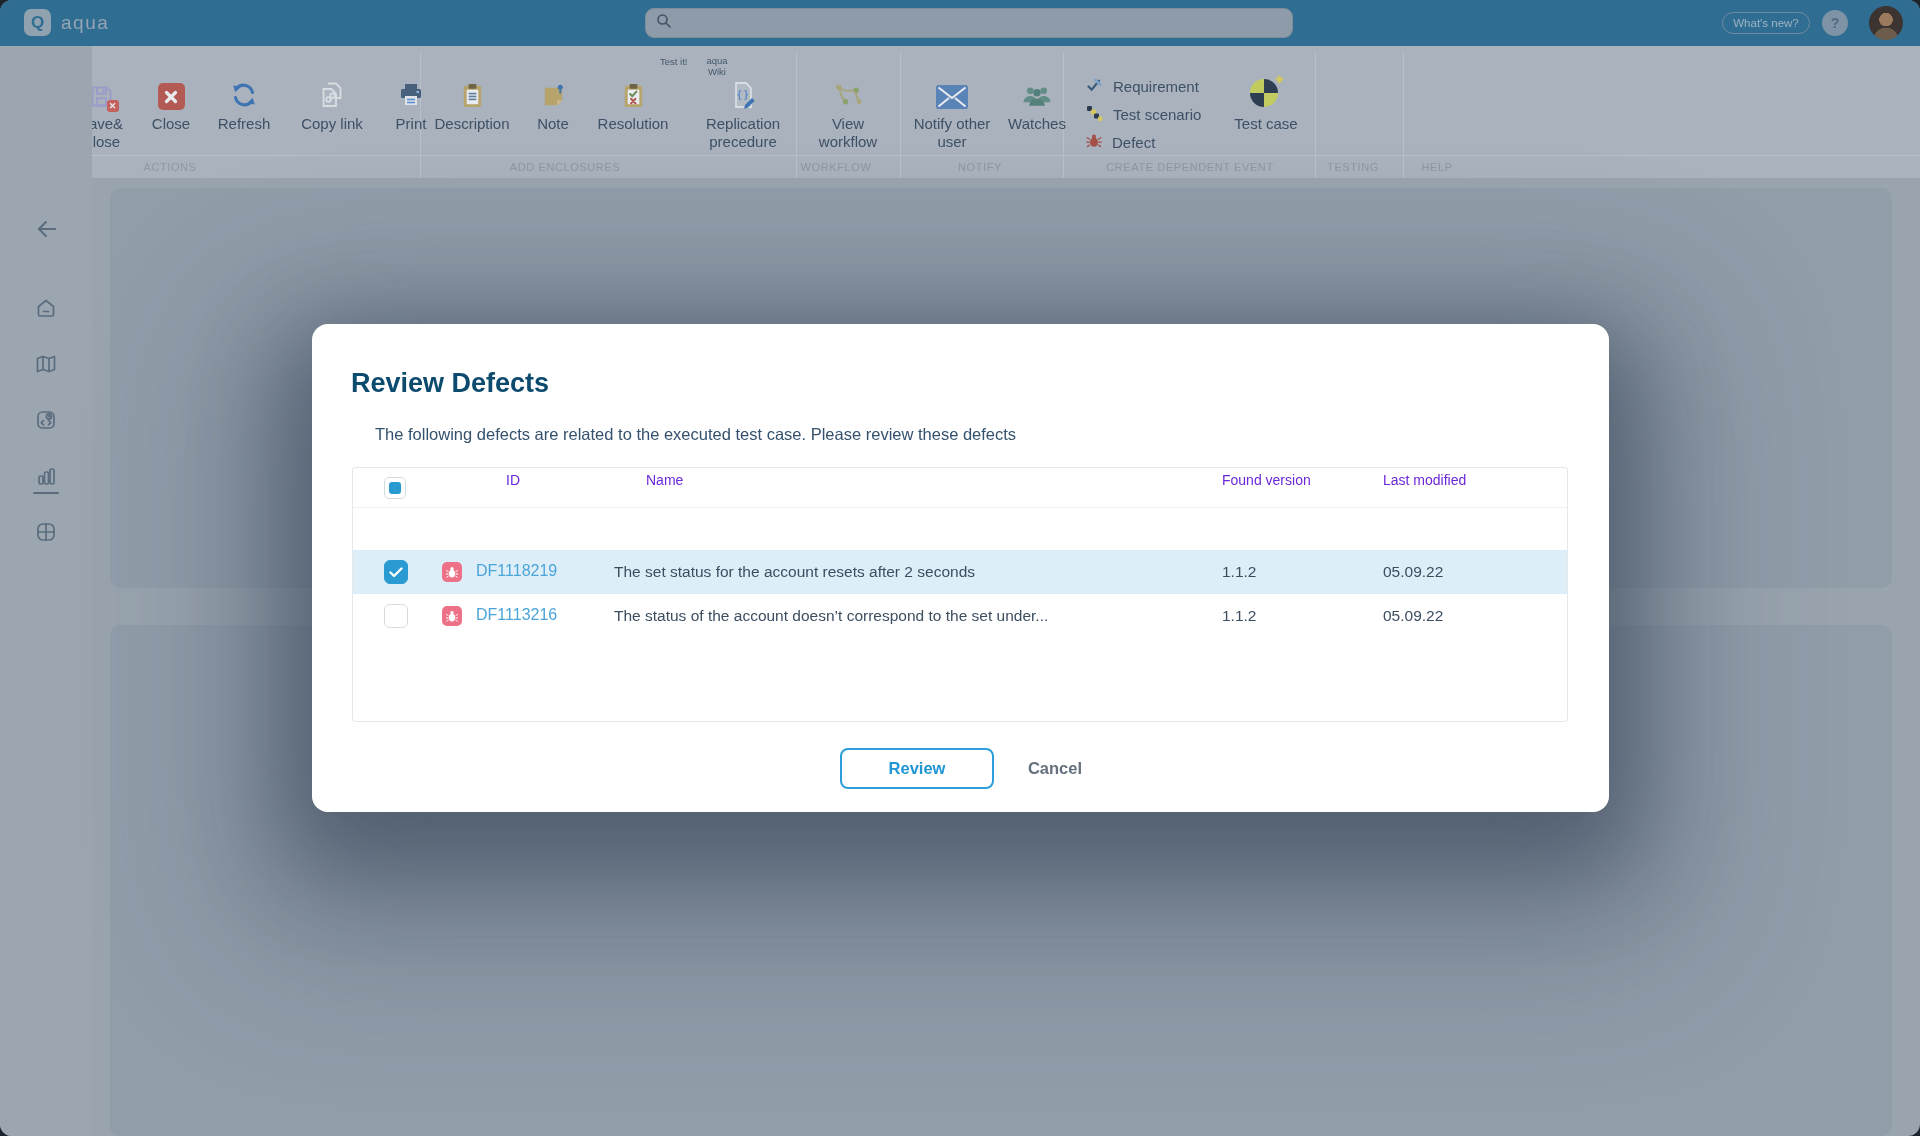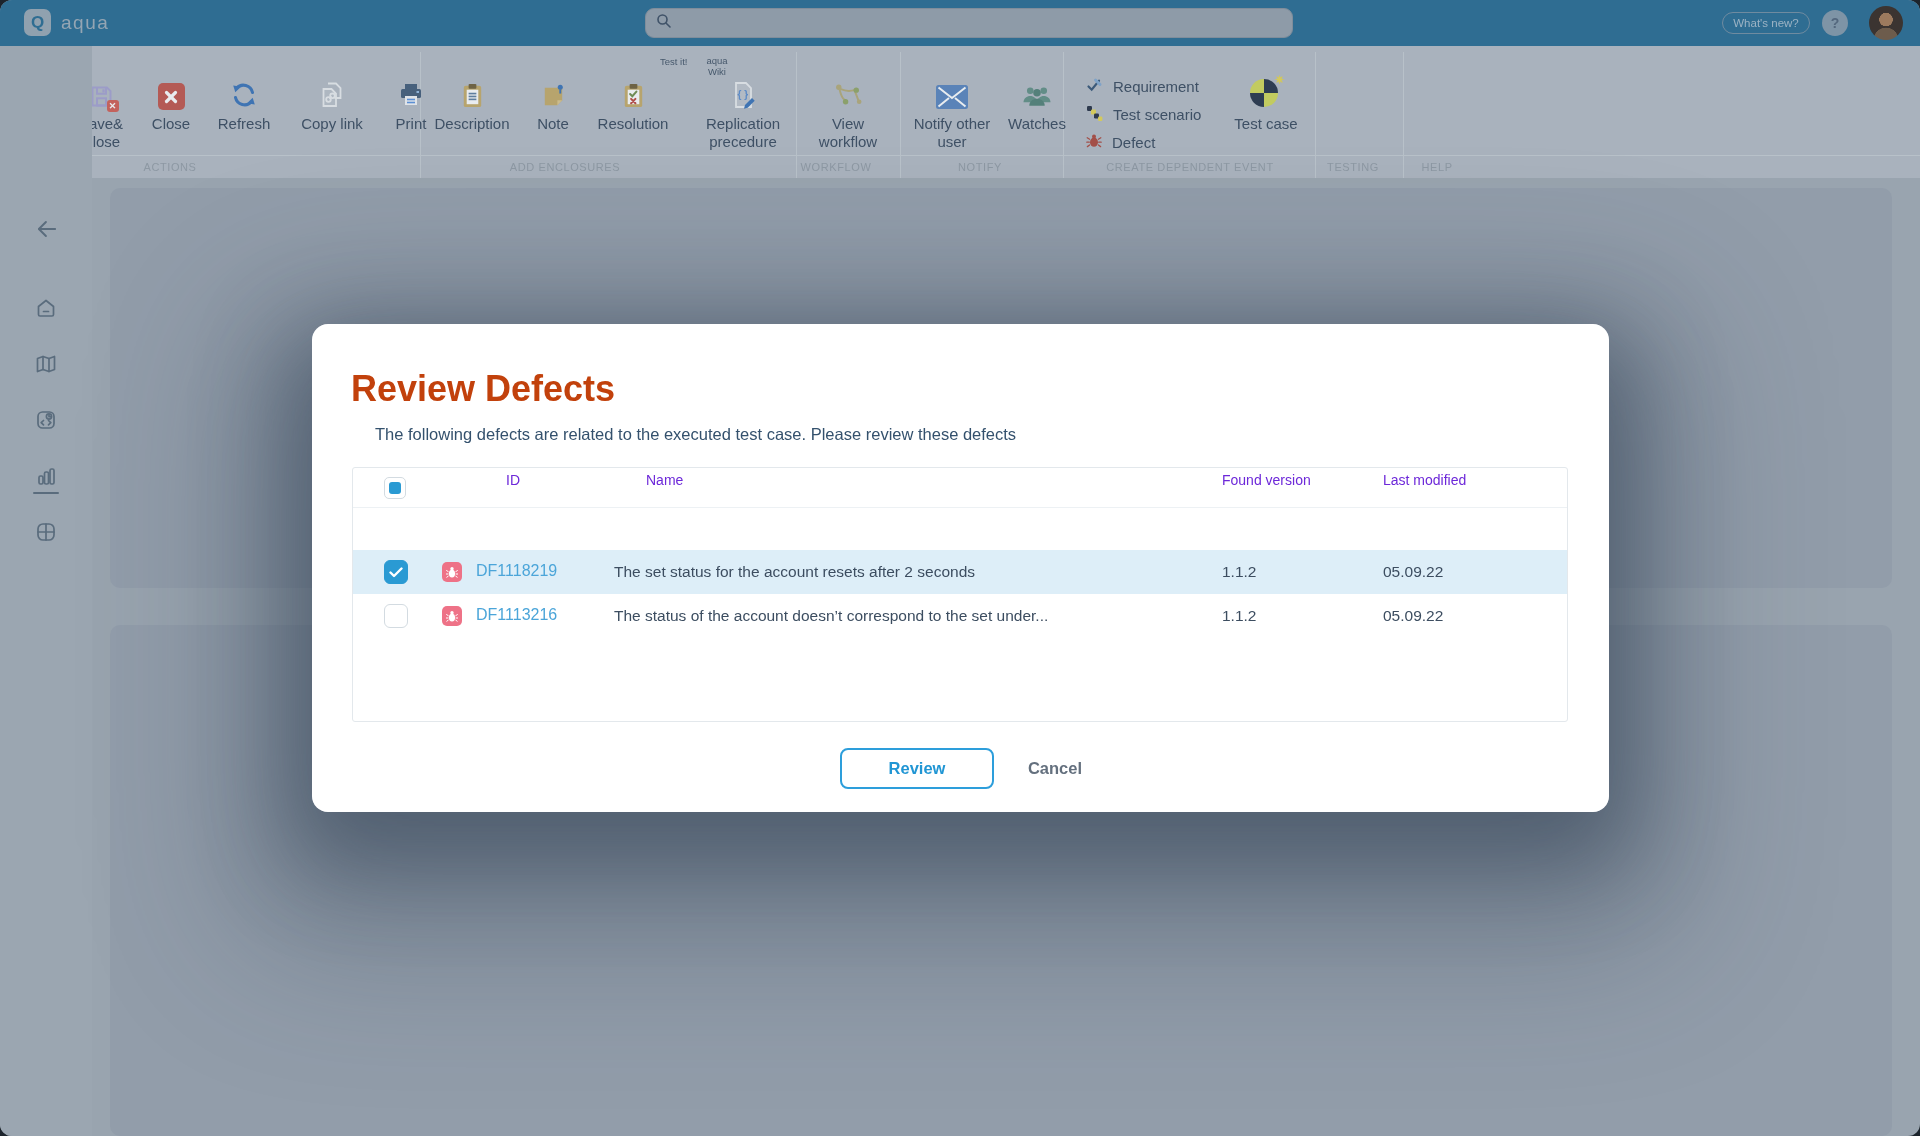--- a/index.html
+++ b/index.html
@@ -54,21 +54,21 @@
   .sidebar { position:absolute; left:0; top:46px; width:92px; bottom:0; background:#9ba6b1; }
   .side-ic { position:absolute; left:34px; cursor:pointer; }
   .side-underline { position:absolute; left:33px; width:26px; height:2px; border-radius:2px; background:#5a6c7d; }
   .panel { position:absolute; background:#929daa; border-radius:10px; }
 
   
   .overlay-shadow { position:absolute; left:312px; top:324px; width:1297px; height:488px; border-radius:16px;
             box-shadow:0 30px 90px 25px rgba(40,55,75,.45), 0 60px 160px 70px rgba(40,55,75,.30); }
   .modal { position:absolute; left:312px; top:324px; width:1297px; height:488px; background:#fff;
            border-radius:16px; }
-  .m-title { position:absolute; left:39px; top:44px; font-size:36px; font-weight:bold; color:#c2410c; }
+  .m-title { position:absolute; left:39px; top:44px; font-size:27px; font-weight:bold; color:#0c4a6e; }
   .m-sub { position:absolute; left:39px; top:101px; font-size:16.5px; color:#34516d;margin-left:24px; }
   .mtable { position:absolute; left:40px; top:143px; width:1216px; height:255px; border:1px solid #e3e8ec;
             border-radius:3px; background:#fff; }
   .thead { position:absolute; left:0; right:0; top:0; height:40px; border-bottom:1px solid #edf1f4; }
   .th { position:absolute; top:4px; font-size:14px; color:#6d28d9; }
   .cb { border-radius:5px; background:#fff; border:1px solid #d3dbe1; display:flex; align-items:center;
         justify-content:center; cursor:pointer; }
   .cb-inner { background:#2a9ad3; border-radius:3px; }
   .cb-checked { background:#2a9ad3; border:1px solid #2a9ad3; }
   .grow { position:absolute; left:0; right:0; top:40px; height:42px; background:#f4f7f9;

